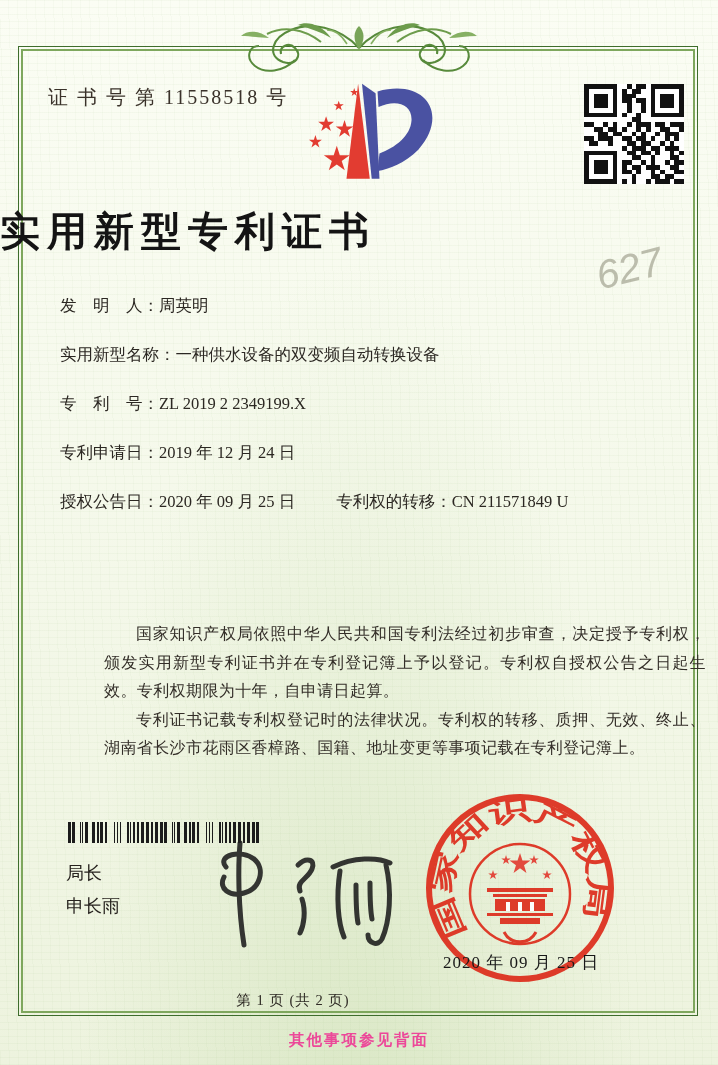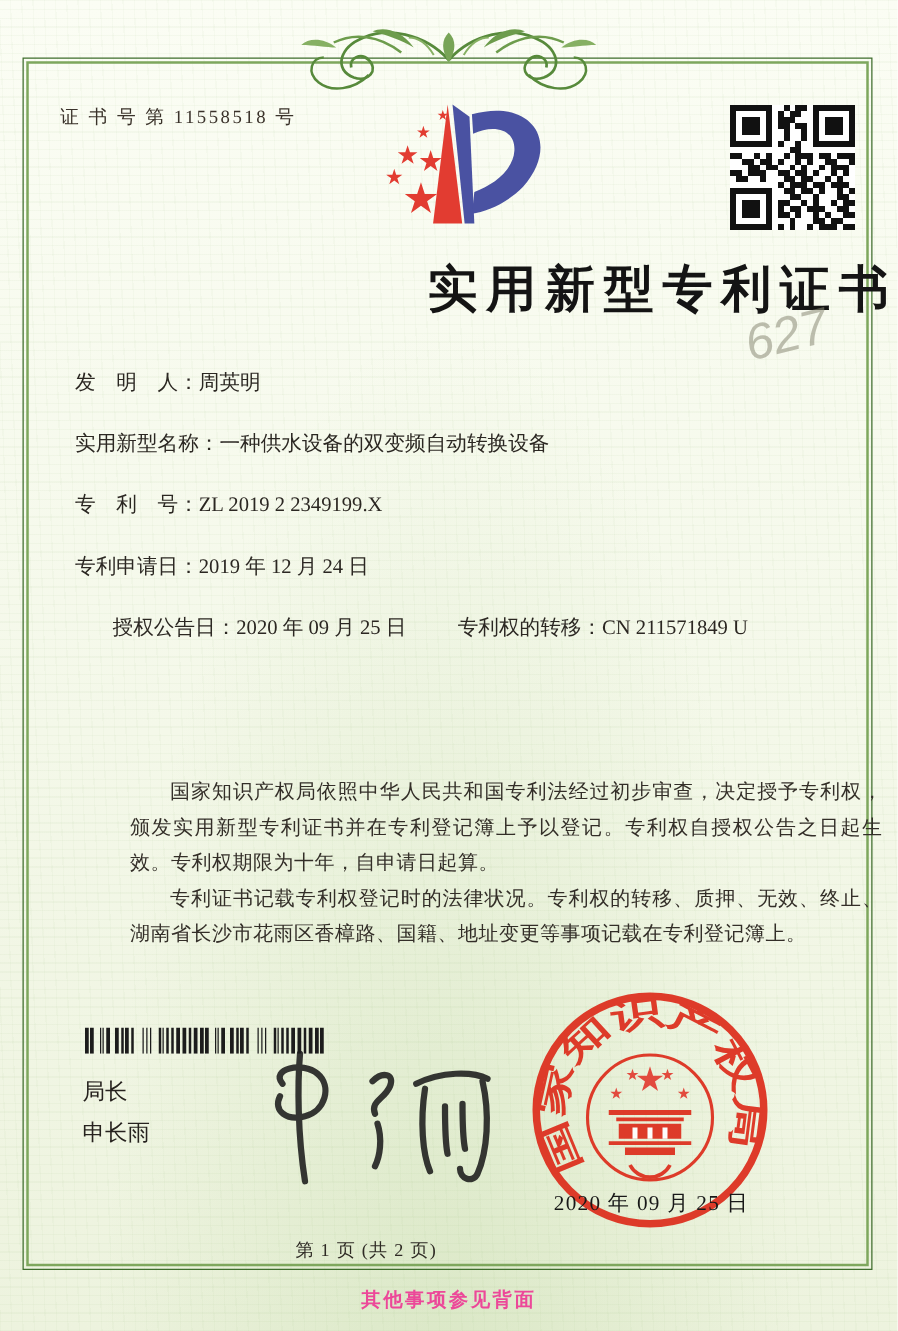--- a/index.html
+++ b/index.html
@@ -15,35 +15,35 @@
   }
   .frame-outer{
     position:absolute;left:18px;top:46px;width:680px;height:970px;
     border:1px solid #3e6d2c;box-sizing:border-box;
   }
   .frame-inner{
     position:absolute;left:2px;top:2px;right:2px;bottom:2px;
     border:2px solid #7ea75d;box-sizing:border-box;
   }
   .ornament{position:absolute;left:199px;top:16px;width:320px;height:64px;}
-  .cert-no{position:absolute;left:48px;top:84px;font-size:15px;letter-spacing:2px;color:#3a322a;}
+  .cert-no{position:absolute;left:48px;top:84px;font-size:20px;letter-spacing:2px;color:#3a322a;}
   .logo{position:absolute;left:296px;top:78px;width:165px;height:120px;}
   .qr{position:absolute;left:584px;top:84px;width:100px;height:100px;}
   .title{
-    position:absolute;left:0;top:204px;width:718px;text-align:right;
+    position:absolute;left:0;top:204px;width:718px;text-align:left;
     font-size:40px;font-weight:bold;letter-spacing:7px;color:#141414;
   }
   .pencil{
     position:absolute;left:596px;top:246px;font-size:40px;font-style:italic;
     color:rgba(138,138,118,.55);transform:rotate(-14deg);
     font-family:"Liberation Sans",sans-serif;
   }
   .fields{position:absolute;left:60px;top:296px;width:600px;font-size:16.5px;}
   .field-row{margin-bottom:29px;line-height:20px;white-space:nowrap;}
-  .grant-left{display:inline-block;width:272px;margin-left:30px;}
+  .grant-left{display:inline-block;width:272px;}
   .paragraphs{
     position:absolute;left:60px;top:620px;width:602px;
     font-size:16px;line-height:28.5px;text-align:justify;color:#332e28;
     letter-spacing:.4px;
     margin-left:44px;
   }
   .paragraphs p{margin:0;text-indent:2em;}
   .barcode{position:absolute;left:68px;top:822px;width:198px;height:21px;}
   .signer{
     position:absolute;left:66px;top:864px;

